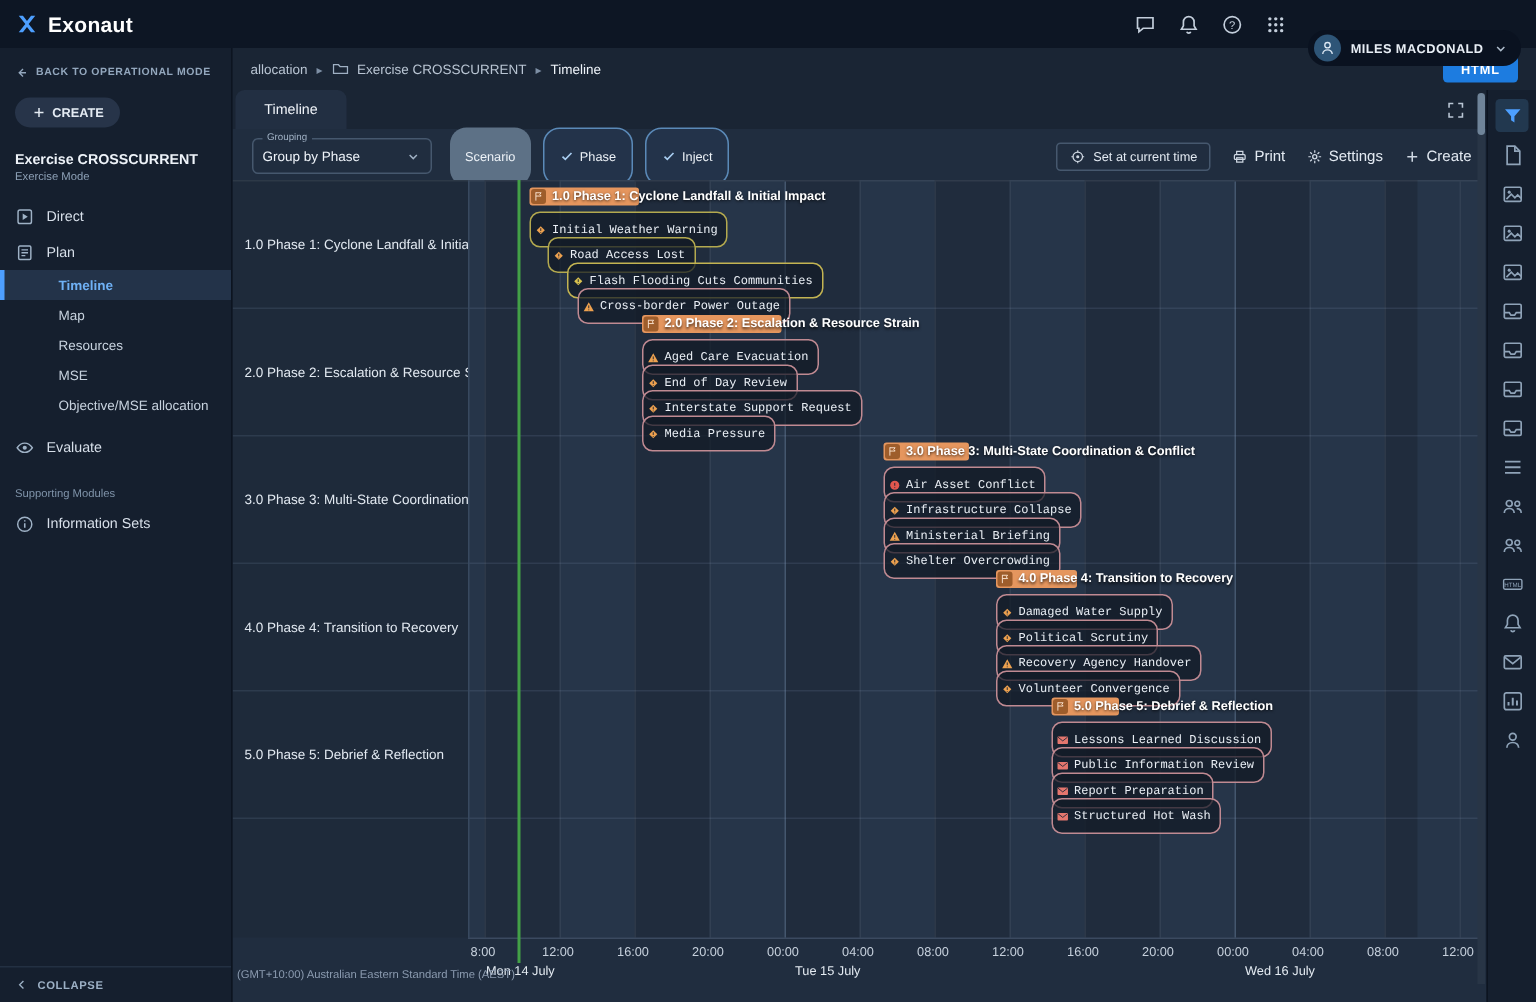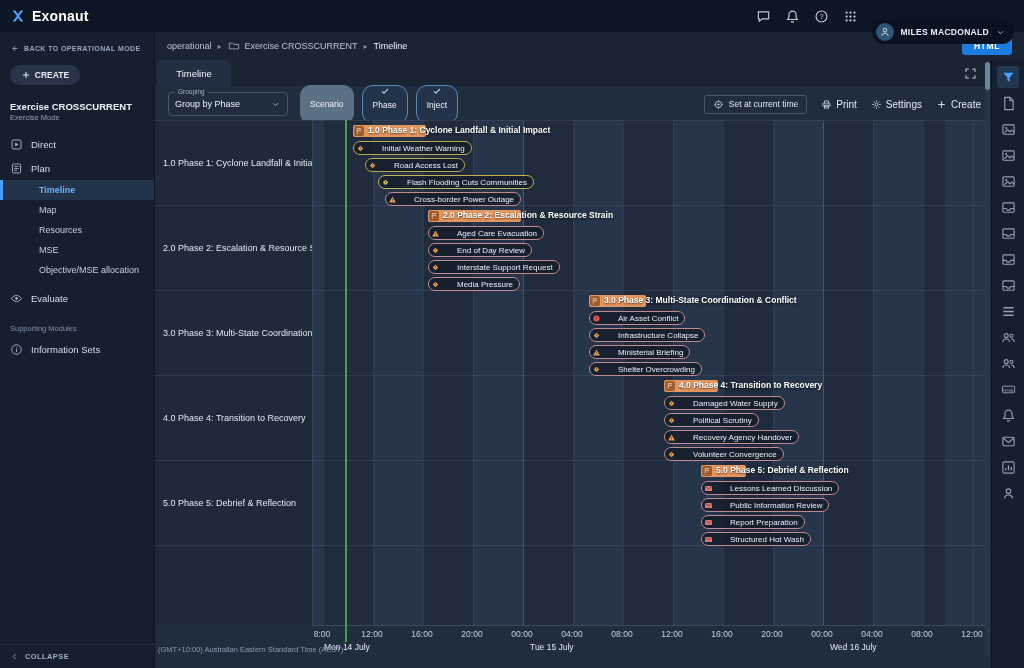--- a/index.html
+++ b/index.html
@@ -54,40 +54,40 @@
 
   
   .tl-toolbar{position:absolute;left:155px;top:88px;width:836px;height:32px;display:flex;align-items:center;}
   .grouping{position:relative;margin-left:13px;width:120px;height:24px;border:1px solid #46586e;border-radius:4px;display:flex;align-items:center;padding:0 6px;cursor:pointer;background:#202d3f;}
   .grouping-label{position:absolute;top:-5px;left:6px;font-size:6.5px;color:#9fb0c3;background:#202d3f;padding:0 3px;}
   .grouping-value{font-size:9px;color:#eef3f9;}
   .grouping .caret{margin-left:auto;color:#9fb0c3;width:11px;height:11px;}
   .chips{display:flex;gap:8px;margin-left:12px;}
   .chip{height:39px;border-radius:11px;display:flex;align-items:center;gap:4px;padding:0 10px;font-size:8.5px;color:#eef3f8;cursor:pointer;}
   .chip.solid{background:#5d7186;}
-  .chip.outlined{background:#23334a;border:1px solid #5b8ab8;flex-direction:column;}
+  .chip.outlined{background:#23334a;border:1px solid #5b8ab8;}
   .chip .ic{width:10px;height:10px;color:#a8cdf0;}
   .tb-actions{margin-left:auto;display:flex;align-items:center;gap:14px;margin-right:10px;}
   .pill-btn{display:flex;align-items:center;gap:5px;border:1px solid #46586e;border-radius:3px;padding:3px 8px;font-size:8.5px;color:#e3eaf2;cursor:pointer;}
   .flat-btn{display:flex;align-items:center;gap:4px;font-size:10px;color:#e3eaf2;cursor:pointer;}
   .tb-actions .ic{width:11px;height:11px;color:#cfd8e3;}
 
   
   .row-labels{position:absolute;left:155px;top:120px;width:157px;height:505px;background:#1e2a3a;border-top:1px solid rgba(255,255,255,.07);}
   .label-row{height:85px;display:flex;align-items:center;padding:0 6px 0 8px;font-size:9px;color:#e2e9f1;border-bottom:1px solid rgba(140,165,195,.14);overflow:hidden;white-space:nowrap;}
   .plot{position:absolute;left:312px;top:120px;width:673px;height:505px;border-top:1px solid rgba(255,255,255,.07);border-left:1px solid rgba(140,165,195,.18);background:repeating-linear-gradient(90deg,#263549 0 50px,#202c3d 50px 100px);background-position:-40px 0;}
   .gridline{position:absolute;top:0;bottom:0;width:1px;background:rgba(255,255,255,.06);}
   .dayline{position:absolute;top:0;bottom:0;width:1px;background:rgba(130,170,210,.28);}
   .t-row{position:relative;height:85px;border-bottom:1px solid rgba(140,165,195,.14);}
   .phase-line{position:absolute;top:3px;height:14px;}
   .phase-bar{position:absolute;left:0;top:1px;height:12px;background:#e5965e;border-radius:2px;display:flex;align-items:center;padding-left:1px;}
   .phase-flag-box{width:10px;height:10px;background:rgba(110,55,10,.6);border-radius:2px;display:flex;align-items:center;justify-content:center;color:#ffe9d6;}
   .phase-flag-box .ic{width:8px;height:8px;}
   .phase-label{position:absolute;left:15px;top:1px;font-size:8.5px;font-weight:bold;color:#ffffff;white-space:nowrap;text-shadow:0 1px 2px rgba(0,0,0,.75);}
-  .inject{position:absolute;height:14px;display:flex;align-items:center;gap:17px;padding:0 6px 0 2px;border:1px solid;border-radius:7px;background:rgba(18,26,38,.72);font-size:8px;color:#eaeff5;white-space:nowrap;cursor:pointer;}
+  .inject{position:absolute;height:24px;display:flex;align-items:center;gap:3px;padding:0 6px 0 2px;border:1px solid;border-radius:7px;background:rgba(18,26,38,.72);font-size:8px;color:#eaeff5;white-space:nowrap;cursor:pointer;font-family:Liberation Mono, monospace;}
   .inj-ic{display:flex;}
   .inj-ic .ic{width:9px;height:9px;}
   .now-line{position:absolute;left:345px;top:120px;width:2px;height:522px;background:#43a047;z-index:5;}
 
   
   .axis{position:absolute;left:312px;top:625px;width:673px;height:32px;border-top:1px solid rgba(140,165,195,.25);}
   .tick{position:absolute;top:3px;transform:translateX(-50%);font-size:8.5px;color:#c6d0dc;}
   .day-label{position:absolute;top:16px;font-size:8.5px;color:#e4ebf2;}
   .tz-note{position:absolute;left:158px;top:645px;font-size:7.5px;color:#8b9bb0;}
 
@@ -216,21 +216,21 @@
       <svg class="ic" viewBox="0 0 16 16">
           <path d="M10 3.5L5.5 8 10 12.5" fill="none" stroke="currentColor" stroke-width="1.6"></path>
         </svg>
       <span>COLLAPSE</span>
     </div>
   </div>
 
   <div class="crumb-bar">
     <span id="crumb-items" style="display:flex;align-items:center;gap:6px;">
         <span class="crumb">
-          <span>operational</span>
+          <span>allocation</span>
         </span>
         <span class="crumb-sep">▸</span>
         <span class="crumb">
           <svg class="ic" viewBox="0 0 16 16">
             <path d="M1.8 4.2h4.4l1.4 1.6h6.6v6H1.8z" fill="none" stroke="currentColor" stroke-width="1.1"></path>
           </svg>
           <span>Exercise CROSSCURRENT</span>
         </span>
         <span class="crumb-sep">▸</span>
         <span class="crumb">

